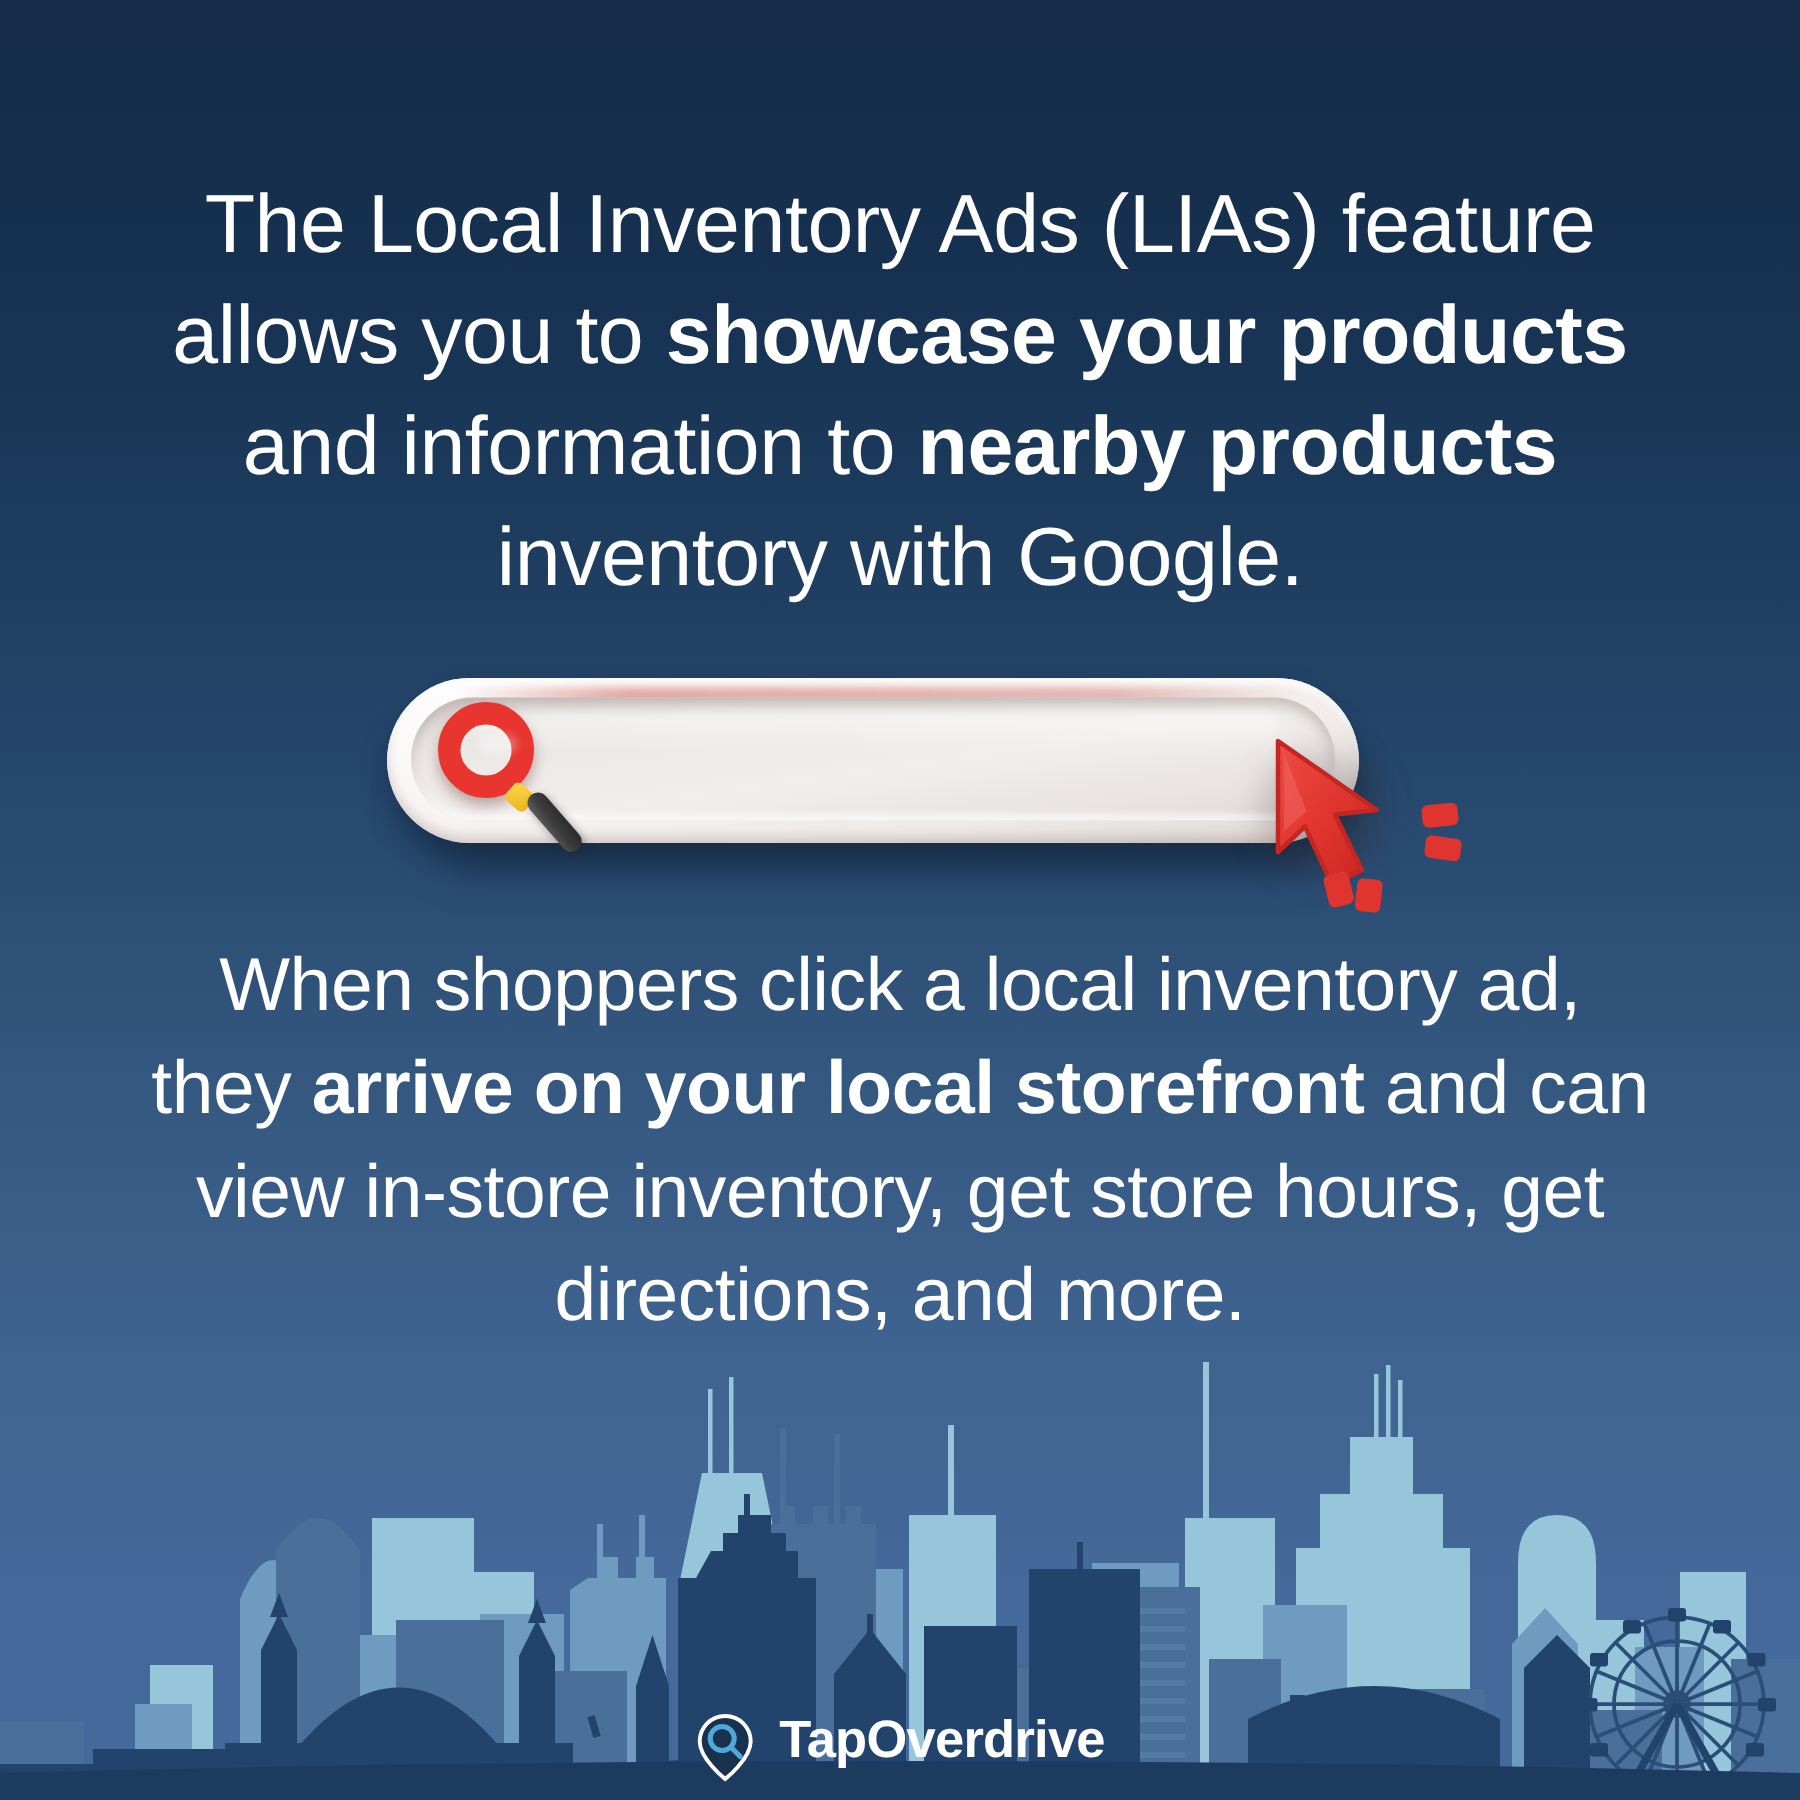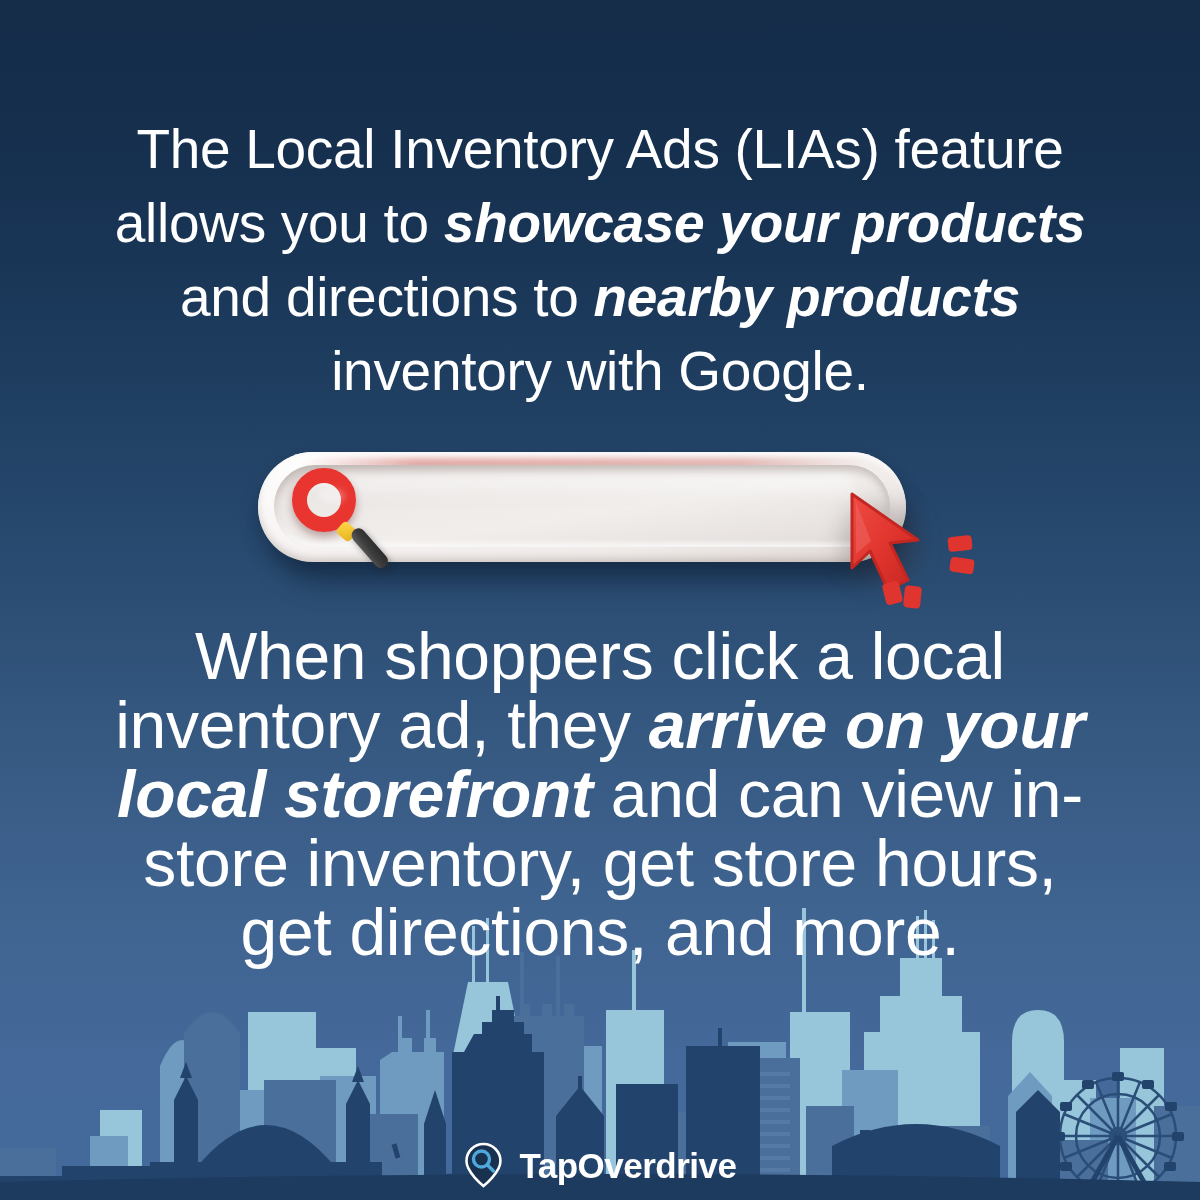--- a/index.html
+++ b/index.html
@@ -38,28 +38,27 @@
     letter-spacing: -0.3px;
   }
   .copy-top {
     top: 112px;
     font-size: 55px;
     line-height: 74px;
     font-weight: 400;
   }
   .copy-bottom {
     top: 622px;
-    font-size: 66px;
+    font-size: 50px;
     line-height: 69px;
     font-weight: 400;
     width: 1000px;
   }
   .copy b {
     font-weight: 700;
-    font-style: italic;
   }
 
   
   #searchbar-illustration {
     position: absolute;
     left: 258px;
     top: 452px;
     width: 660px;
     height: 150px;
   }
@@ -220,21 +219,21 @@
     height: 300px;
   }
 
   
   #brand {
     position: absolute;
     left: 50%;
     transform: translateX(-50%);
     bottom: 12px;
     display: flex;
-    align-items: center;
+    align-items: flex-start;
     gap: 16px;
     z-index: 5;
   }
   #brand .brand-name {
     color: #ffffff;
     font-size: 35px;
     font-weight: 700;
     letter-spacing: -0.5px;
     line-height: 1;
   }
@@ -409,21 +408,21 @@
         <rect x="1053" y="232" width="12" height="9" rx="2"></rect>
         <rect x="1060" y="202" width="12" height="9" rx="2"></rect>
         <rect x="1082" y="180" width="12" height="9" rx="2"></rect>
       </g>
     </g>
 
     <path d="M0 282 q600 -16 1200 0 v18 h-1200 z" fill="#1d3a5f"></path>
   </svg>
 
   <div class="copy copy-top">
-    <span>The Local Inventory Ads (LIAs) feature allows you to </span><b>showcase your products</b><span> and directions to </span><b>nearby products</b><span> inventory with Google.</span>
+    <span>The Local Inventory Ads (LIAs) feature allows you to </span><b>showcase your products</b><span> and information to </span><b>nearby products</b><span> inventory with Google.</span>
   </div>
 
   <div id="searchbar-illustration">
     <div class="bar-shadow"></div>
     <div class="bar-outer">
       <div class="bar-redline"></div>
       <div class="bar-inner">
         <div class="bar-inner-gloss"></div>
       </div>
     </div>

